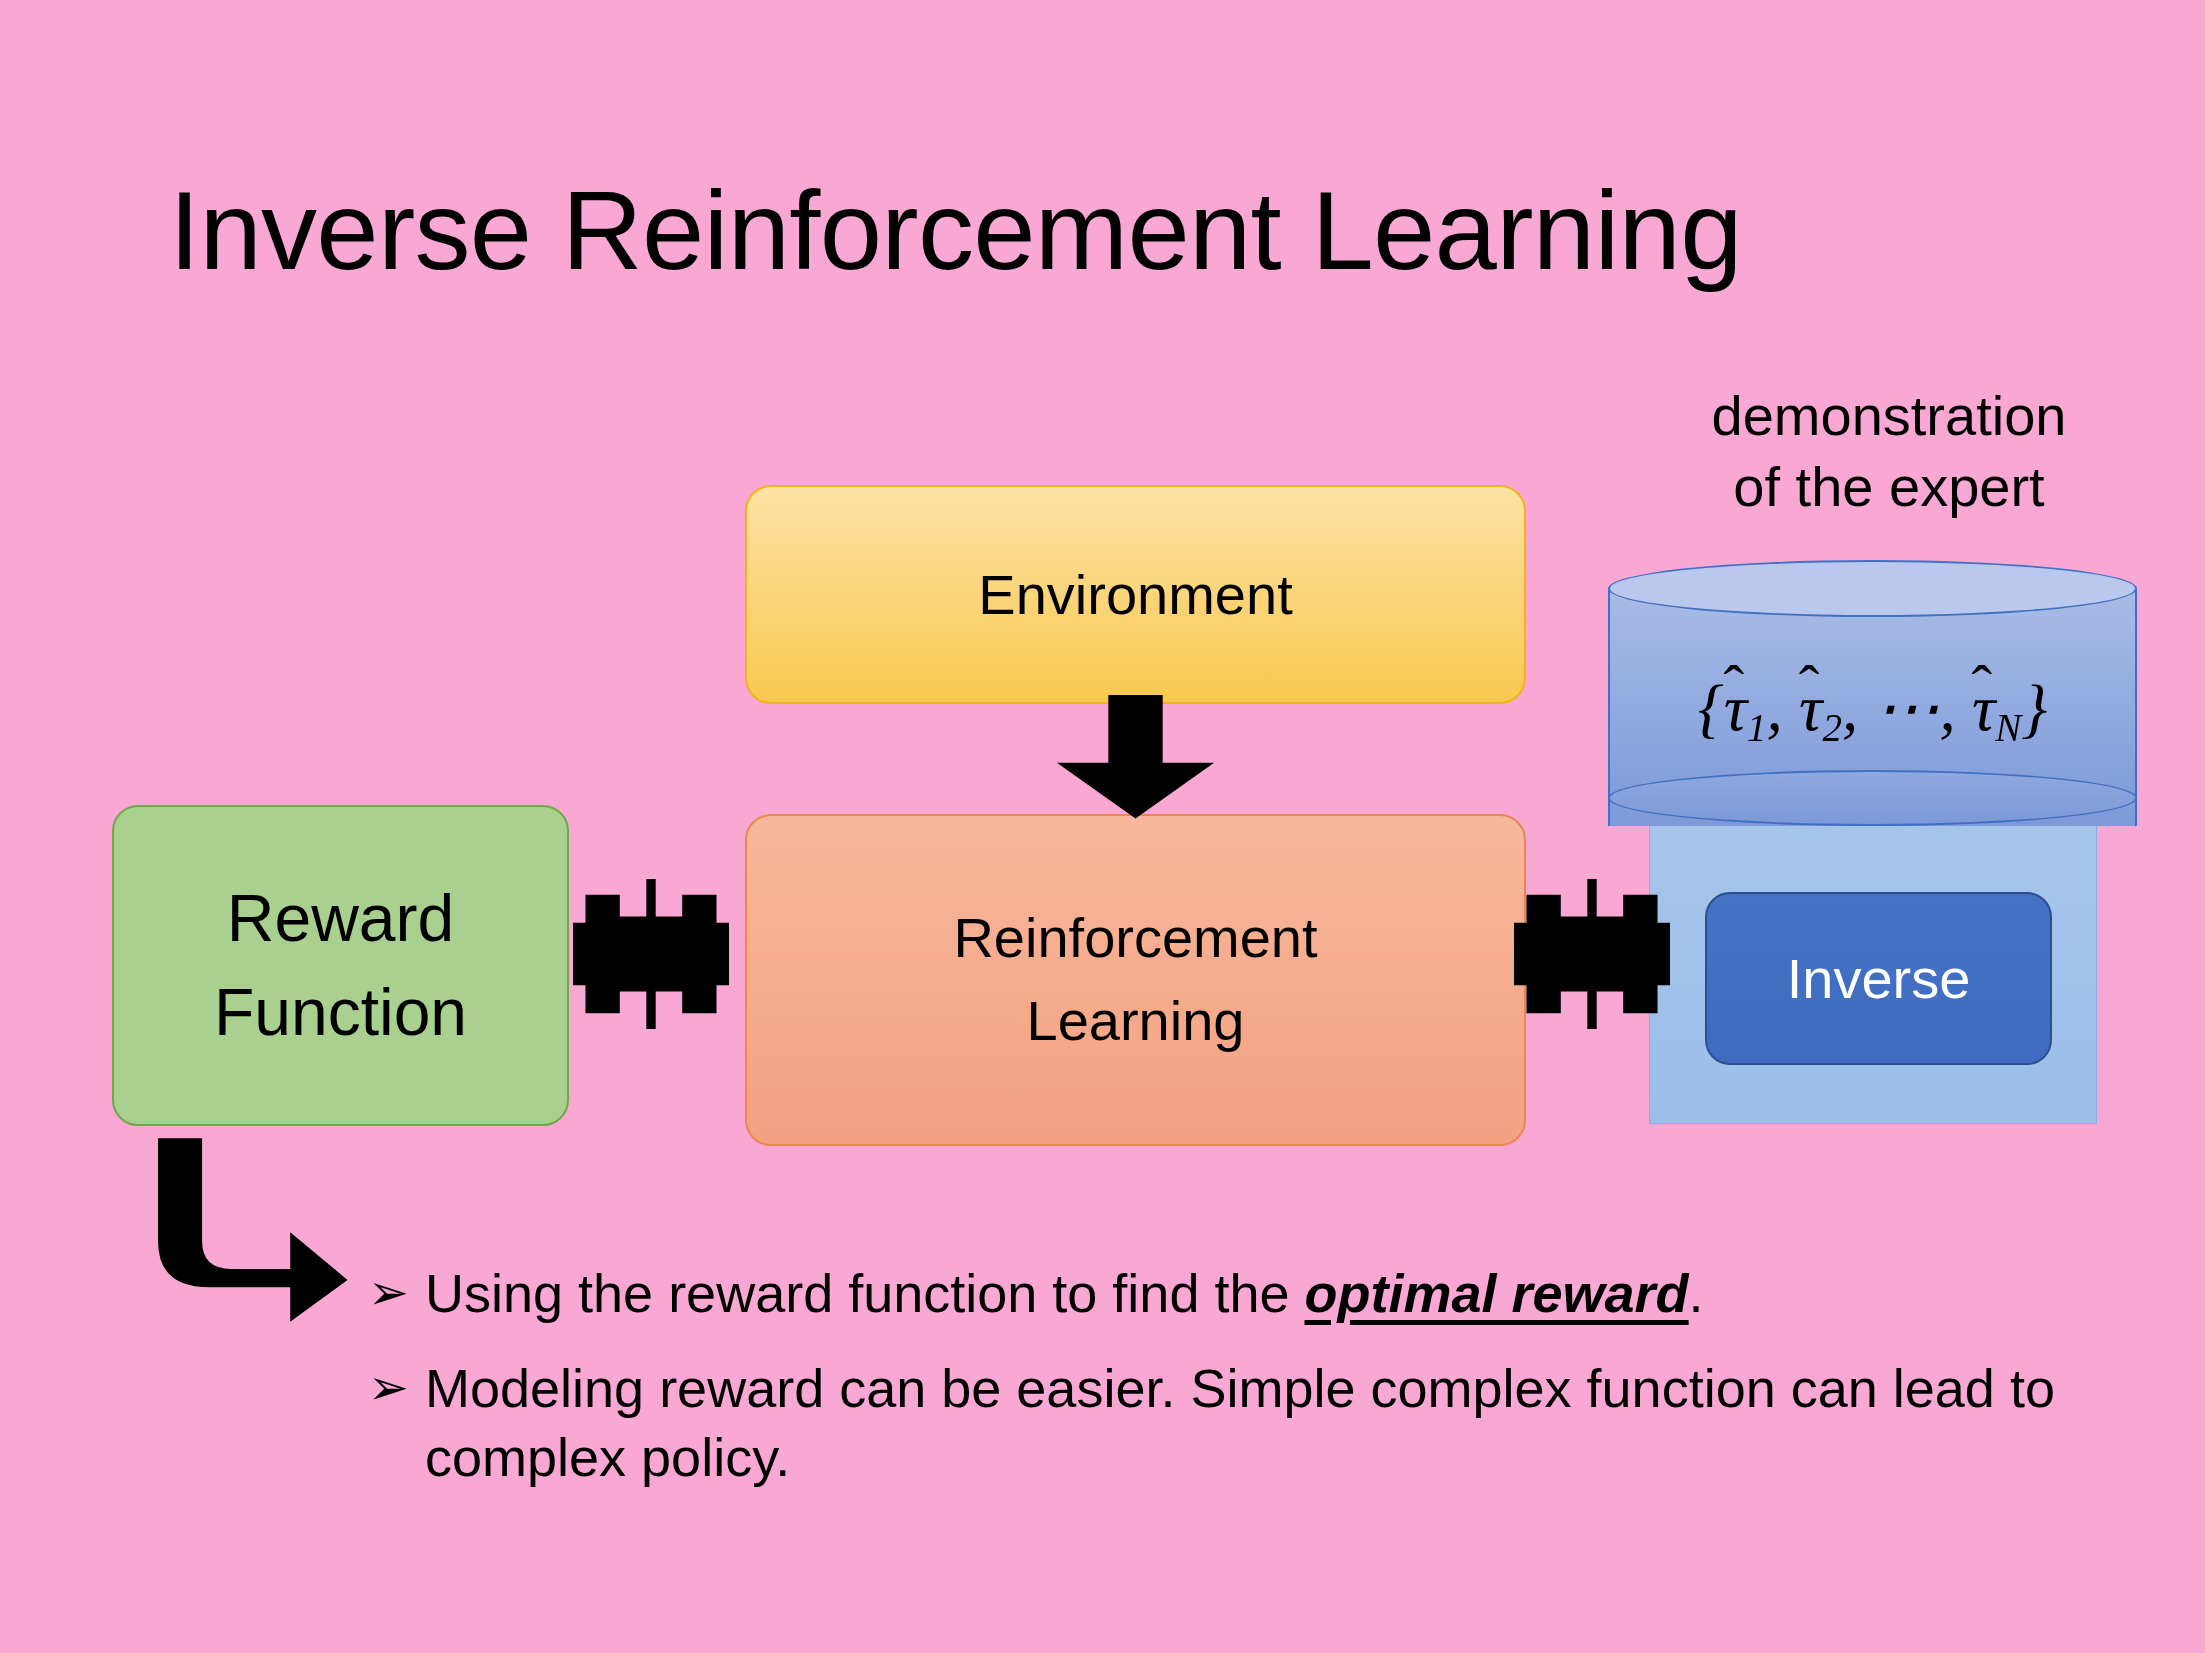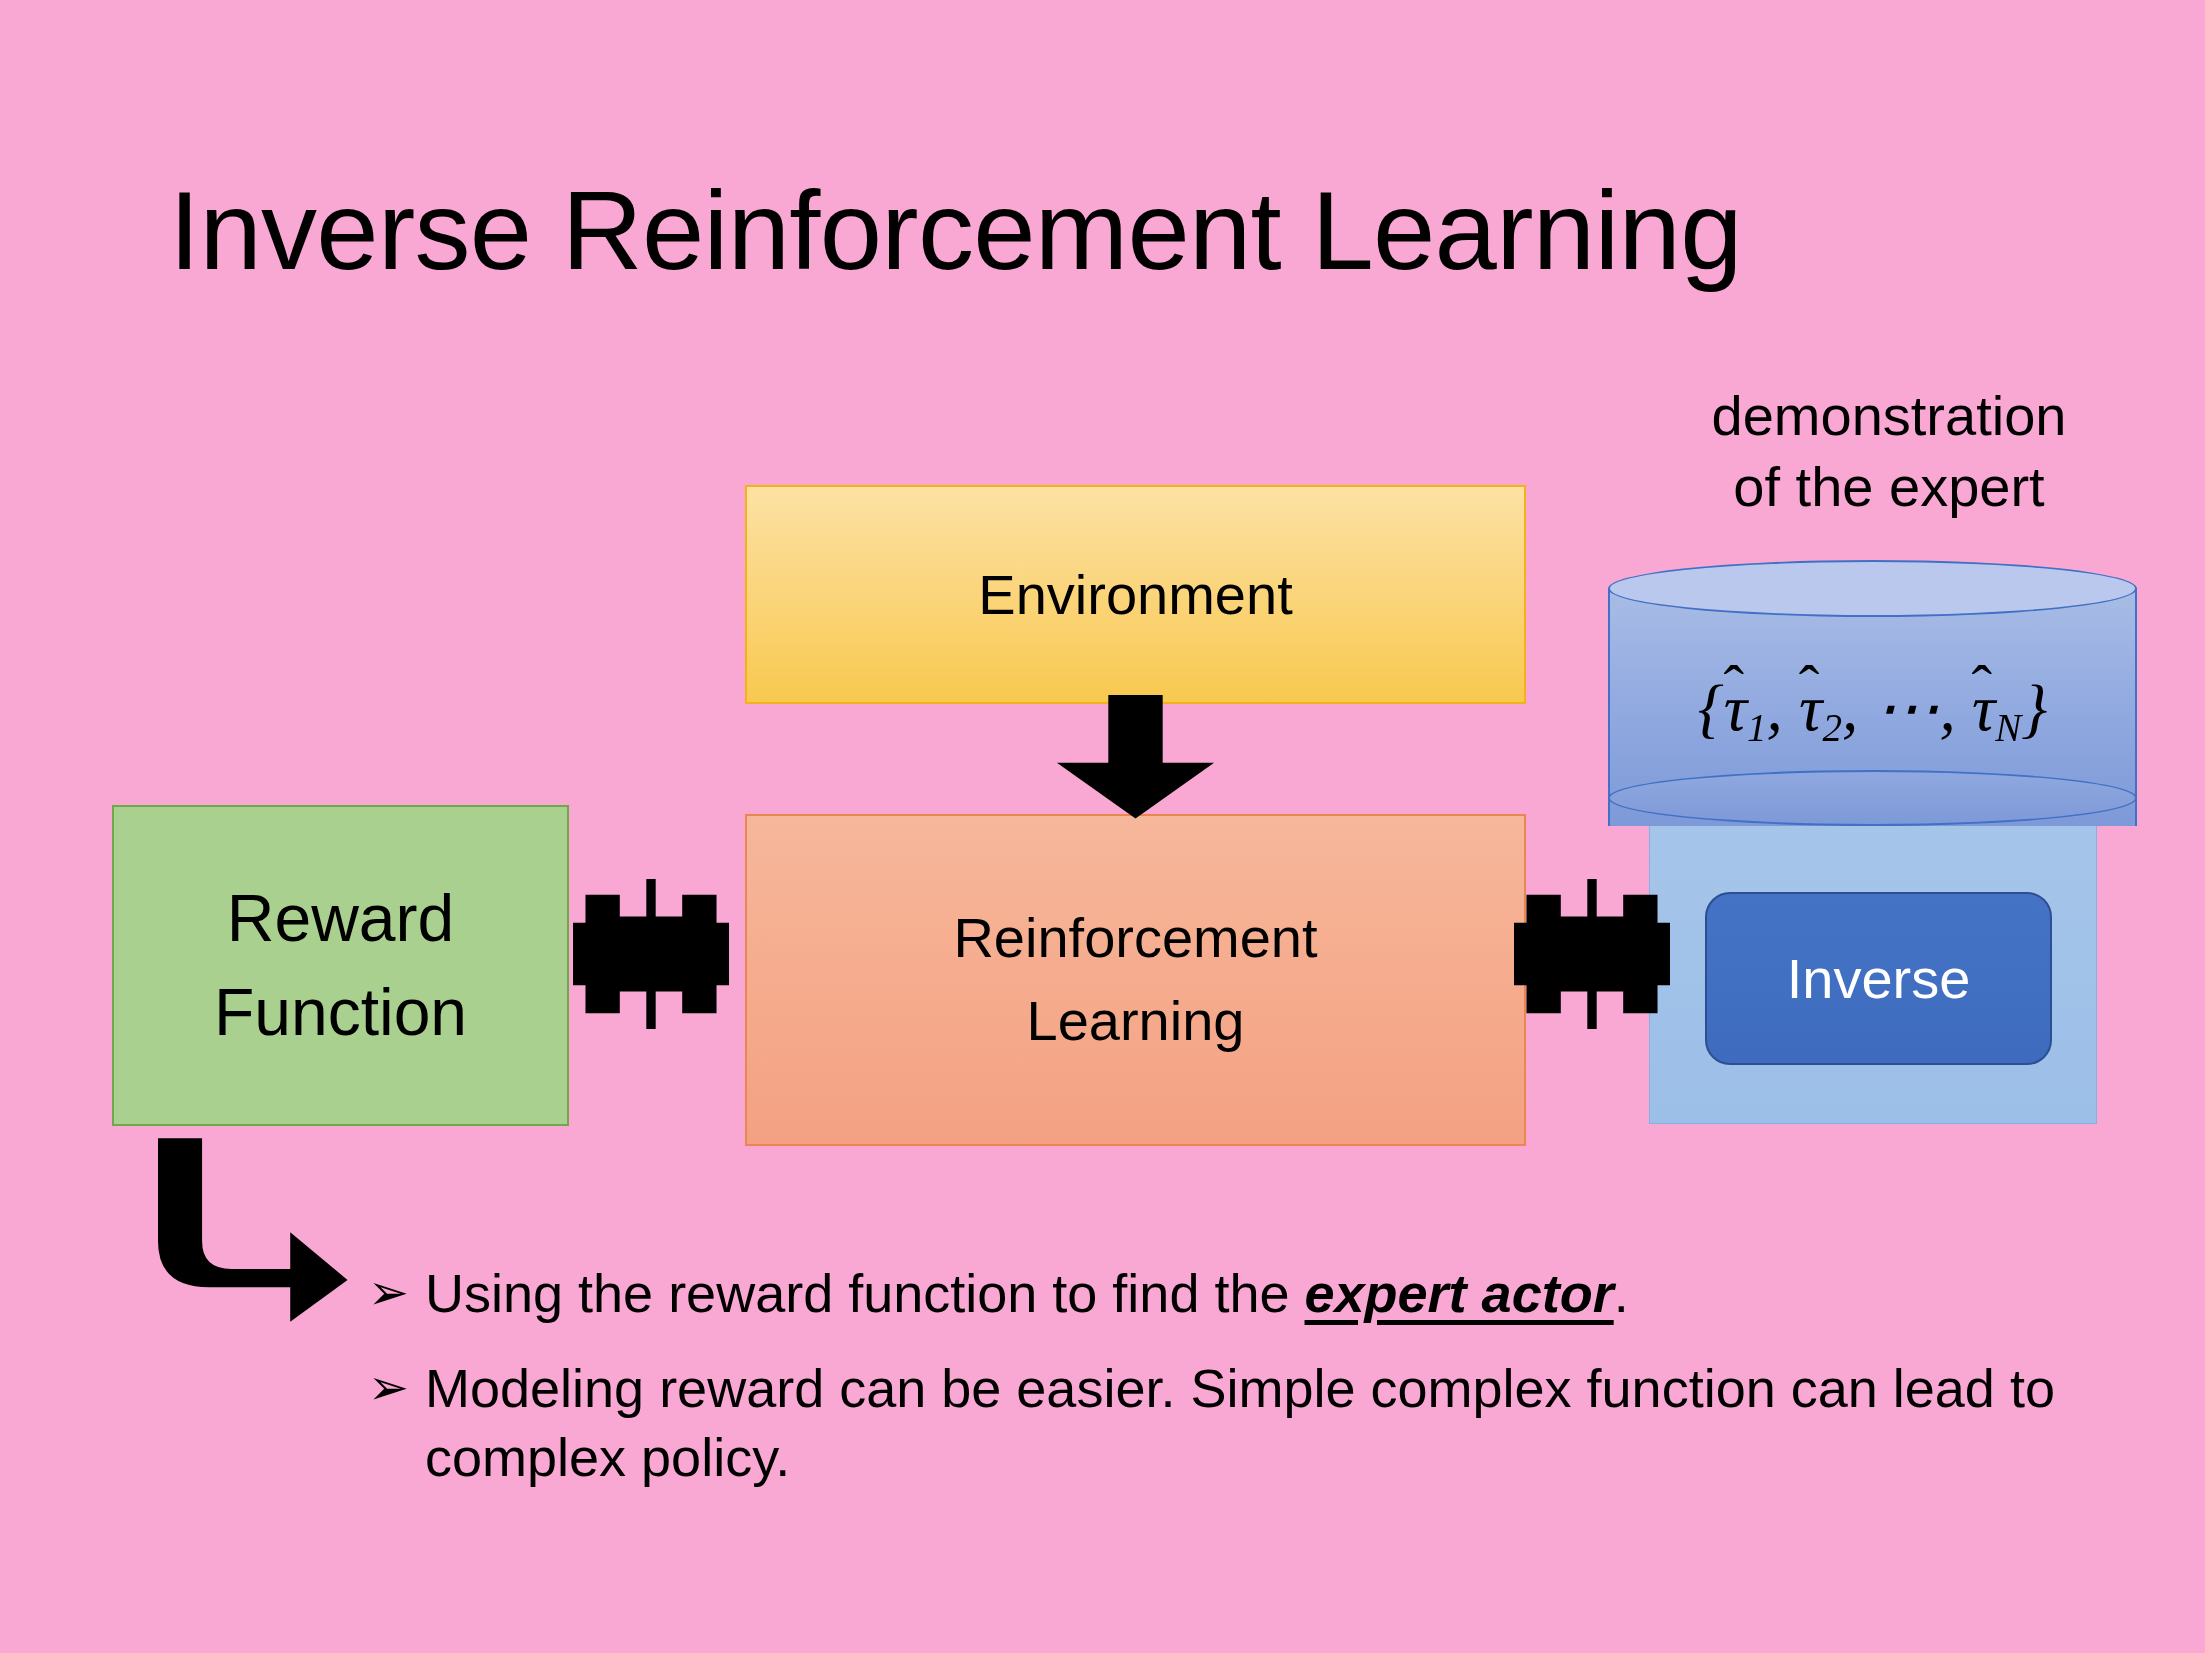--- a/index.html
+++ b/index.html
@@ -33,20 +33,21 @@
   }
 
   
   .box {
     position: absolute;
     box-sizing: border-box;
     display: flex;
     align-items: center;
     justify-content: center;
     text-align: center;
+    border-radius: 26px;
   }
 
   .box-environment {
     left: 745px; top: 485px;
     width: 781px; height: 219px;
     background: linear-gradient(180deg, #FCE2A4 0%, #FBD67F 45%, #F8C94F 100%);
     border: 2.2px solid #F2B31A;
     font-size: 56px;
   }
 
@@ -260,21 +261,21 @@
 
   <svg class="arrow-svg arrow-elbow" width="191" height="184" viewBox="0 0 260 250">
     <path fill="#000000" d="M 0,0 L 60,0 L 60,140 Q 60,178 100,178 L 180,178 L 180,128 L 258,193 L 180,250 L 180,203
              L 70,203 Q 0,203 0,140 Z"></path>
   </svg>
 
   <div class="bullets">
 
     <div class="bullet">
       <span class="bullet-marker">➢</span>
-      <span class="bullet-text"><span>Using the reward function to find the </span><span class="em-underline">expert actor</span><span>.</span></span>
+      <span class="bullet-text"><span>Using the reward function to find the </span><span class="em-underline">optimal reward</span><span>.</span></span>
     </div>
 
     <div class="bullet">
       <span class="bullet-marker">➢</span>
       <span class="bullet-text"><span>Modeling reward can be easier. Simple complex function can lead to complex policy.</span></span>
     </div>
 
   </div>
 
 </div>

